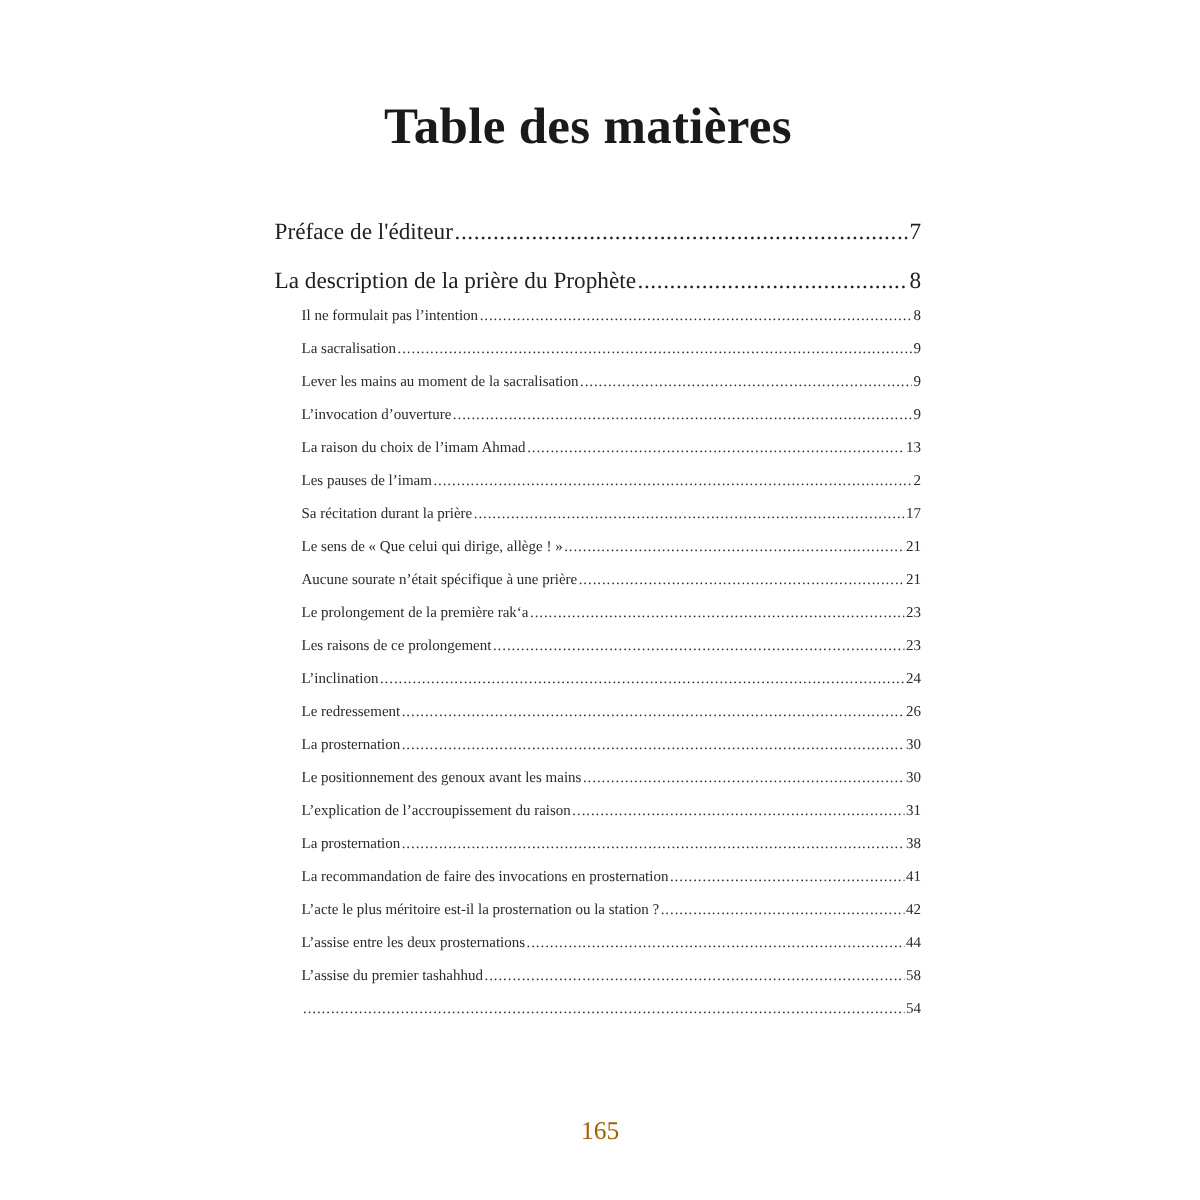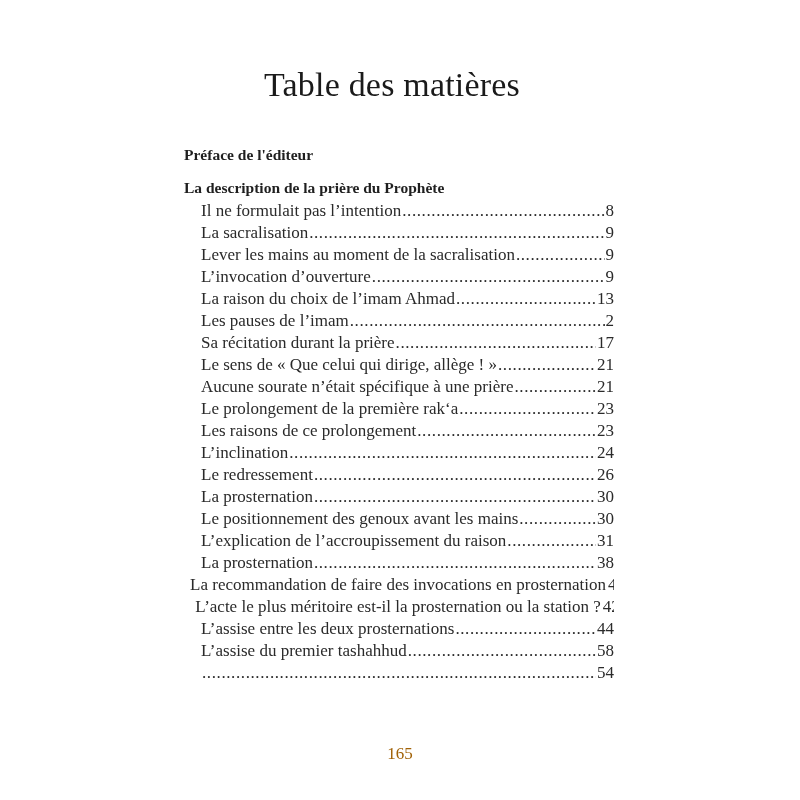--- a/index.html
+++ b/index.html
@@ -15,51 +15,50 @@
       font-family: "Liberation Serif", "DejaVu Serif", serif;
       color: #1f1f1f;
     }
     .page-title {
       position: absolute;
       top: 66px;
       left: 0;
       width: 784px;
       text-align: center;
       font-size: 34px;
-      font-weight: normal;
+      font-weight: bold;
       letter-spacing: 0.2px;
       color: #1a1a1a;
     }
     .toc {
       position: absolute;
       left: 183px;
       top: 145px;
       width: 431px;
     }
     .toc-entry {
       display: flex;
       align-items: baseline;
       white-space: nowrap;
       overflow: hidden;
     }
     .toc-entry.level-1 {
-      font-weight: bold;
+      font-weight: normal;
       font-size: 15.5px;
       height: 20px;
       line-height: 20px;
-      flex-direction: column;
     }
     .toc-entry.level-1.first {
       margin-bottom: 13px;
     }
     .toc-entry.level-1.second {
       margin-bottom: 2px;
     }
     .toc-entry.level-2 {
-      font-size: 17px;
+      font-size: 10px;
       height: 22px;
       line-height: 22px;
       padding-left: 18px;
       color: #2a2a2a;
       justify-content: center;
     }
     .toc-label {
       flex: 0 0 auto;
     }
     .toc-leader {

